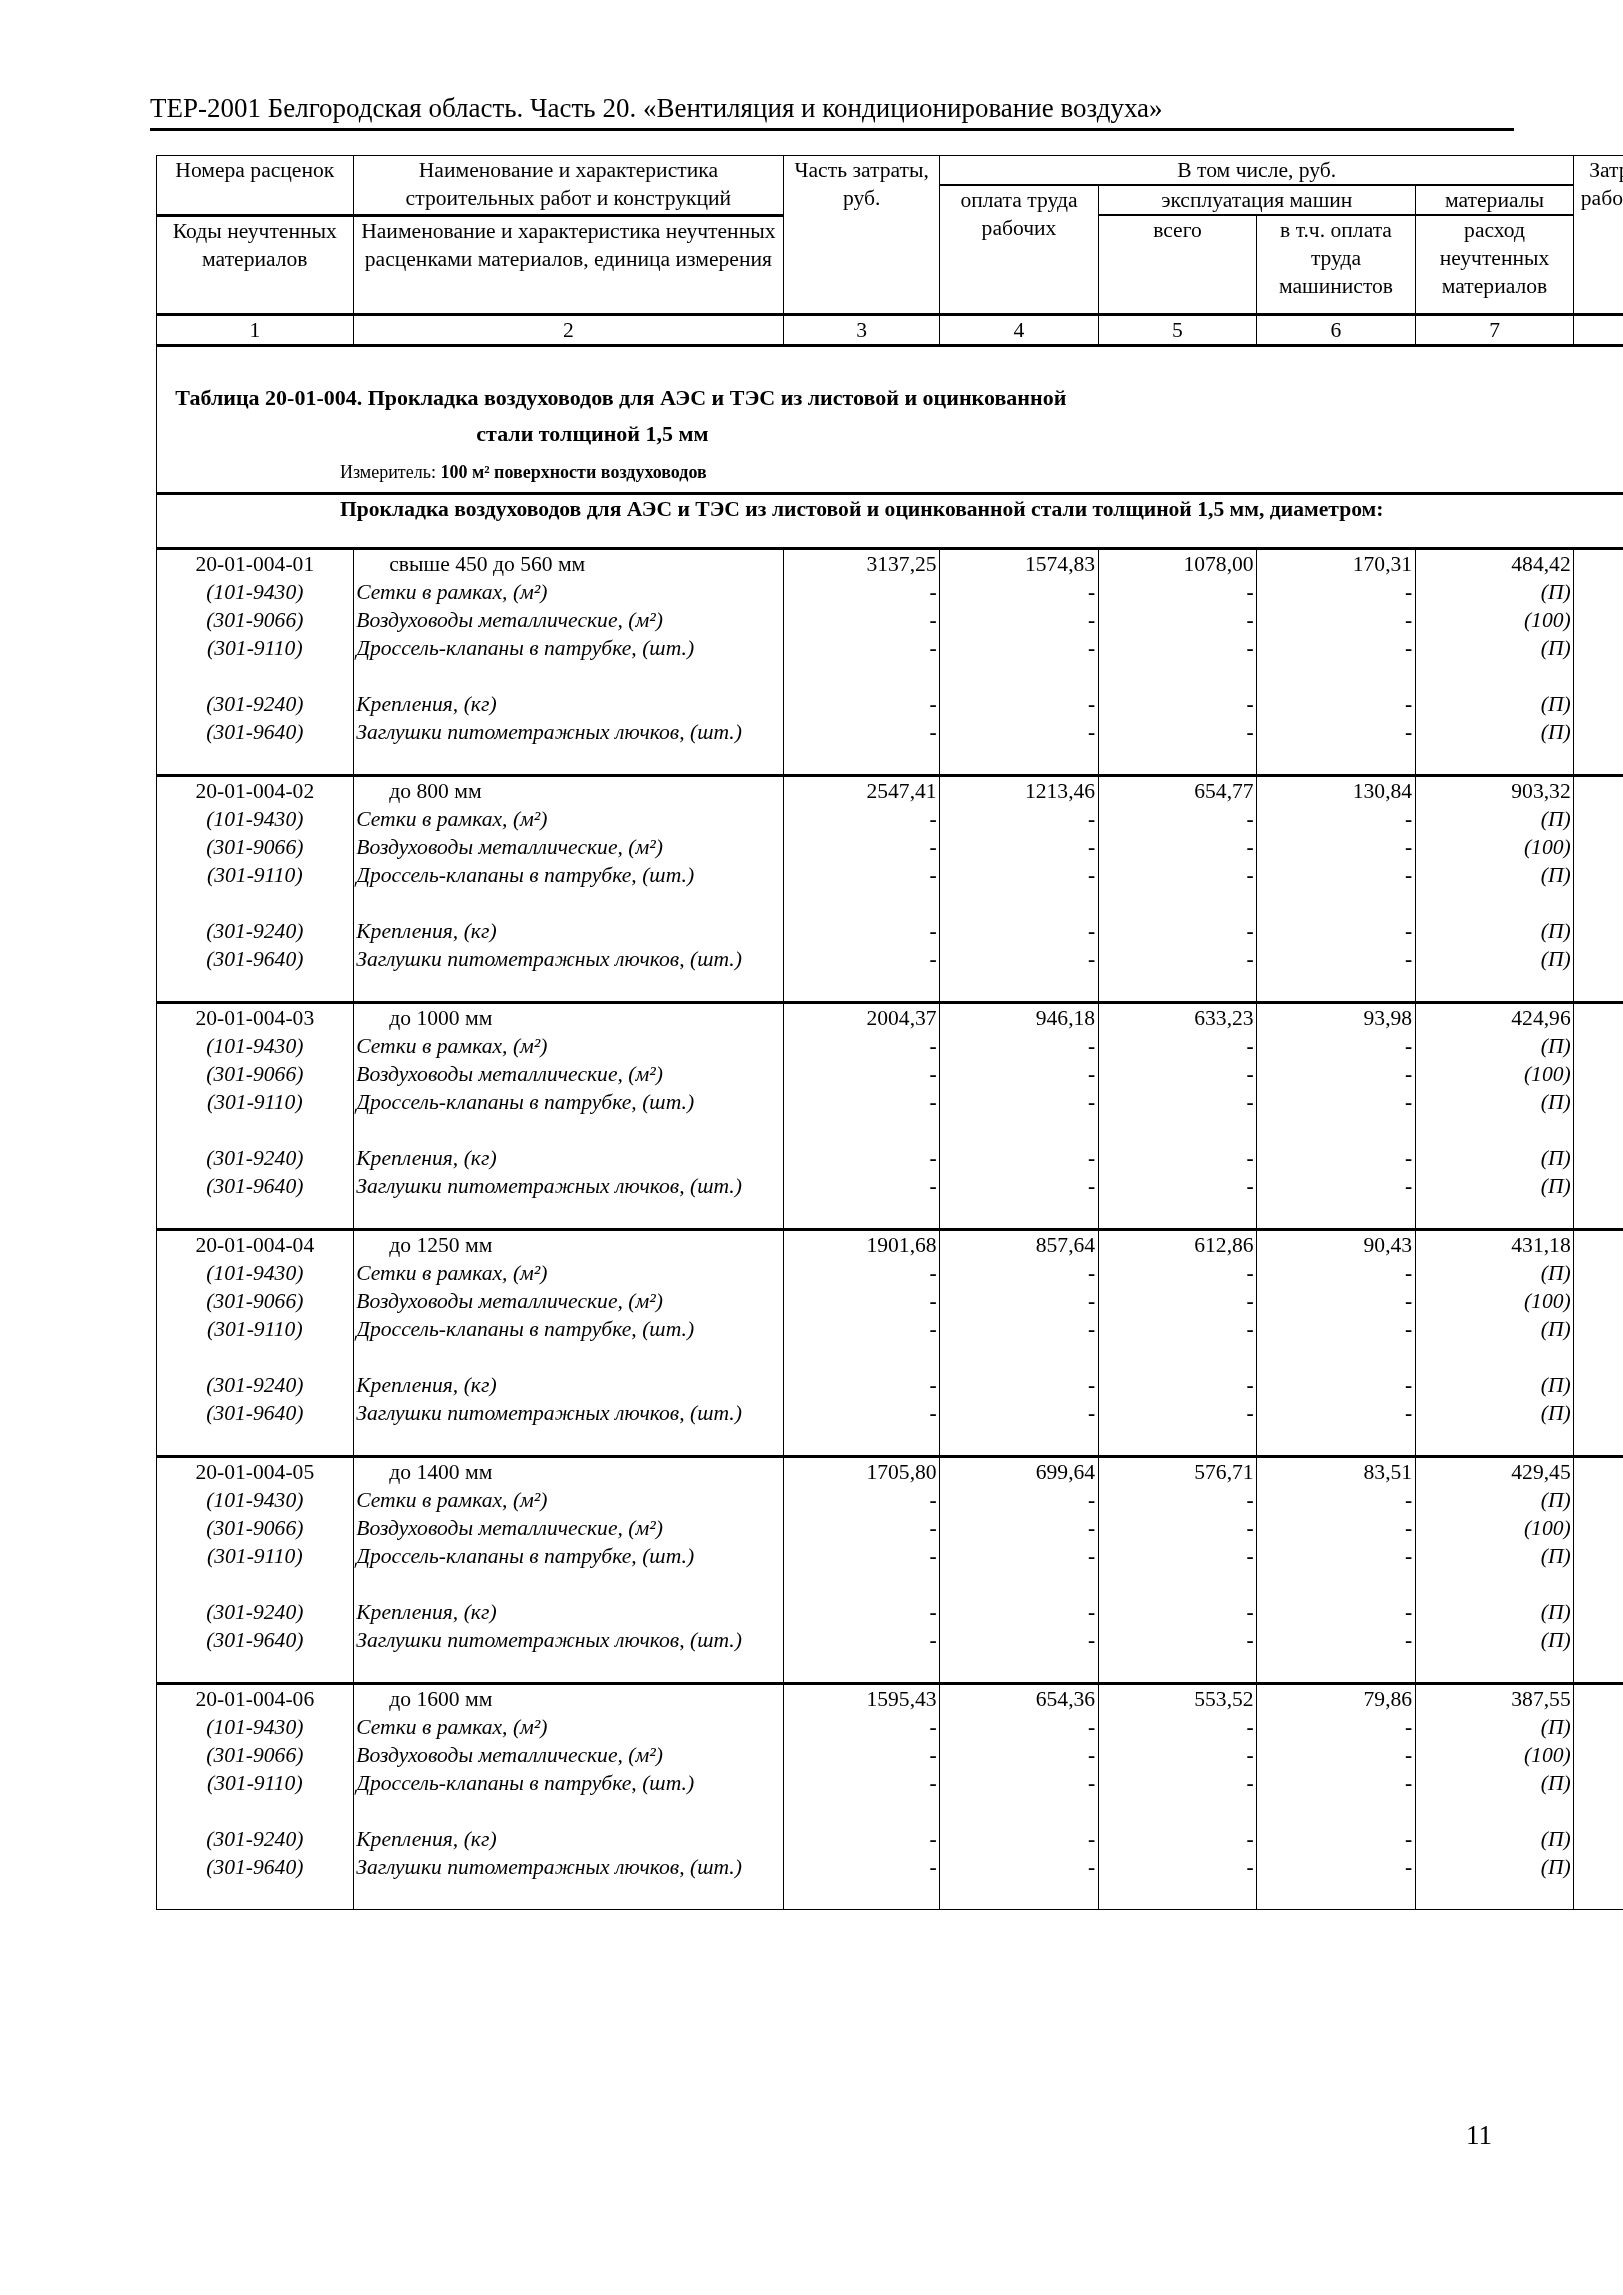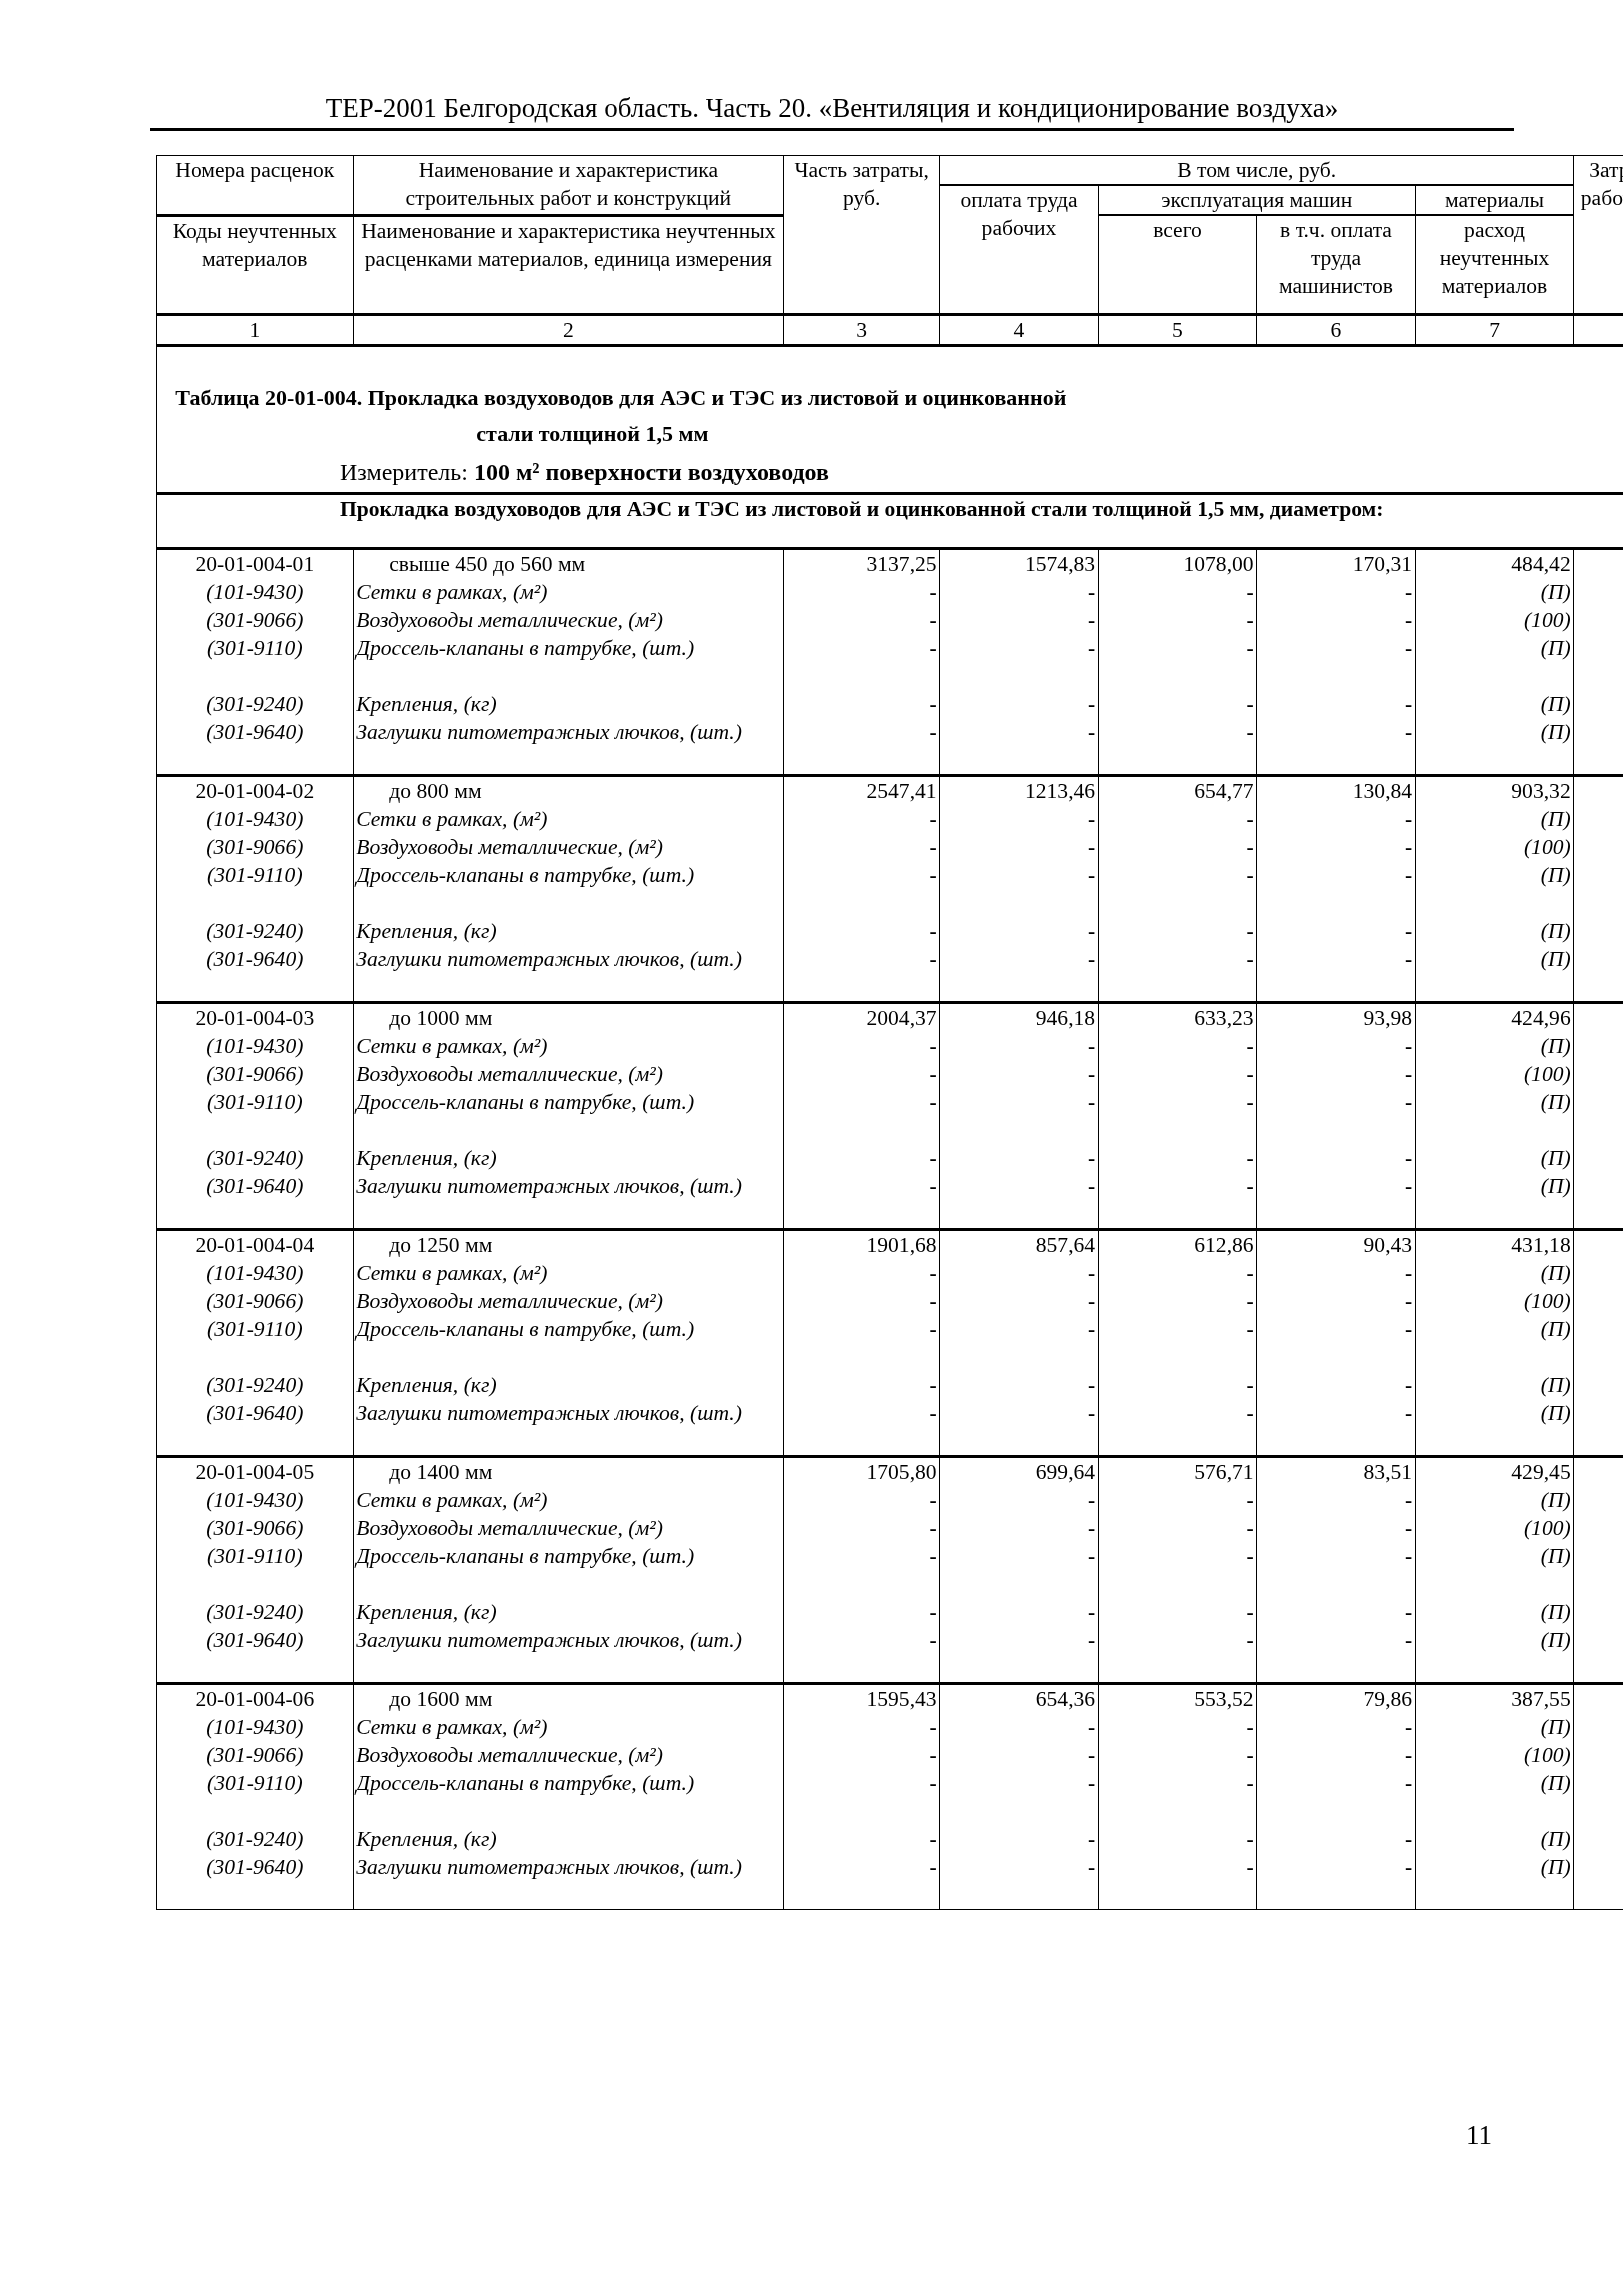--- a/index.html
+++ b/index.html
@@ -1,28 +1,28 @@
 <!DOCTYPE html>
 <html style="font-size:10.5px"><head>
 <meta charset="utf-8">
 <style>
   html, body { margin:0; padding:0; background:#ffffff; }
   body { width:1623px; height:2295px; position:relative; font-family:"Liberation Serif", serif; color:#000; }
-  .page-header { position:absolute; left:150px; top:92px; width:1364px; text-align:center; font-size:27px; line-height:33px; }
+  .page-header { position:absolute; left:150px; top:92px; width:1364px; text-align:left; font-size:27px; line-height:33px; }
   .header-rule { position:absolute; left:150px; top:128px; width:1364px; height:2.6px; background:#000; }
   table.main { position:absolute; left:156px; top:155px; width:1578px; border-collapse:collapse; table-layout:fixed; }
   table.main td { border:1.3px solid #000; padding:0 2.6px; vertical-align:top; font-size:21.6px; line-height:28px; }
   .hdr td { text-align:center; vertical-align:middle; }
   .thick-b { border-bottom:3.3px solid #000 !important; }
   .num-row td { text-align:center; height:23.6px; line-height:23.6px; }
   .title-cell { padding:0 !important; }
   .title-block { height:145px; position:relative; }
   .tbl-title { position:absolute; left:18.3px; top:33px; width:1335px; font-weight:bold; font-size:22px; line-height:36px; }
   .tbl-title .l2 { display:block; padding-left:301px; }
-  .measure { position:absolute; left:183px; top:111px; font-size:24px; }
+  .measure { position:absolute; left:183px; top:111px; font-size:18px; }
   .measure b { font-weight:bold; }
   .section-cell { font-weight:bold; padding-left:183px !important; font-size:22px; line-height:26px; height:52px; }
   .it { font-style:italic; }
   .r { text-align:right; }
   .code-cell { text-align:center; }
   .line { height:28px; white-space:nowrap; }
   .line2 { height:56px; }
   .name-main { padding-left:33px; }
   .dash { font-weight:bold; }
   .page-num { position:absolute; left:1466px; top:2120px; font-size:27px; }

